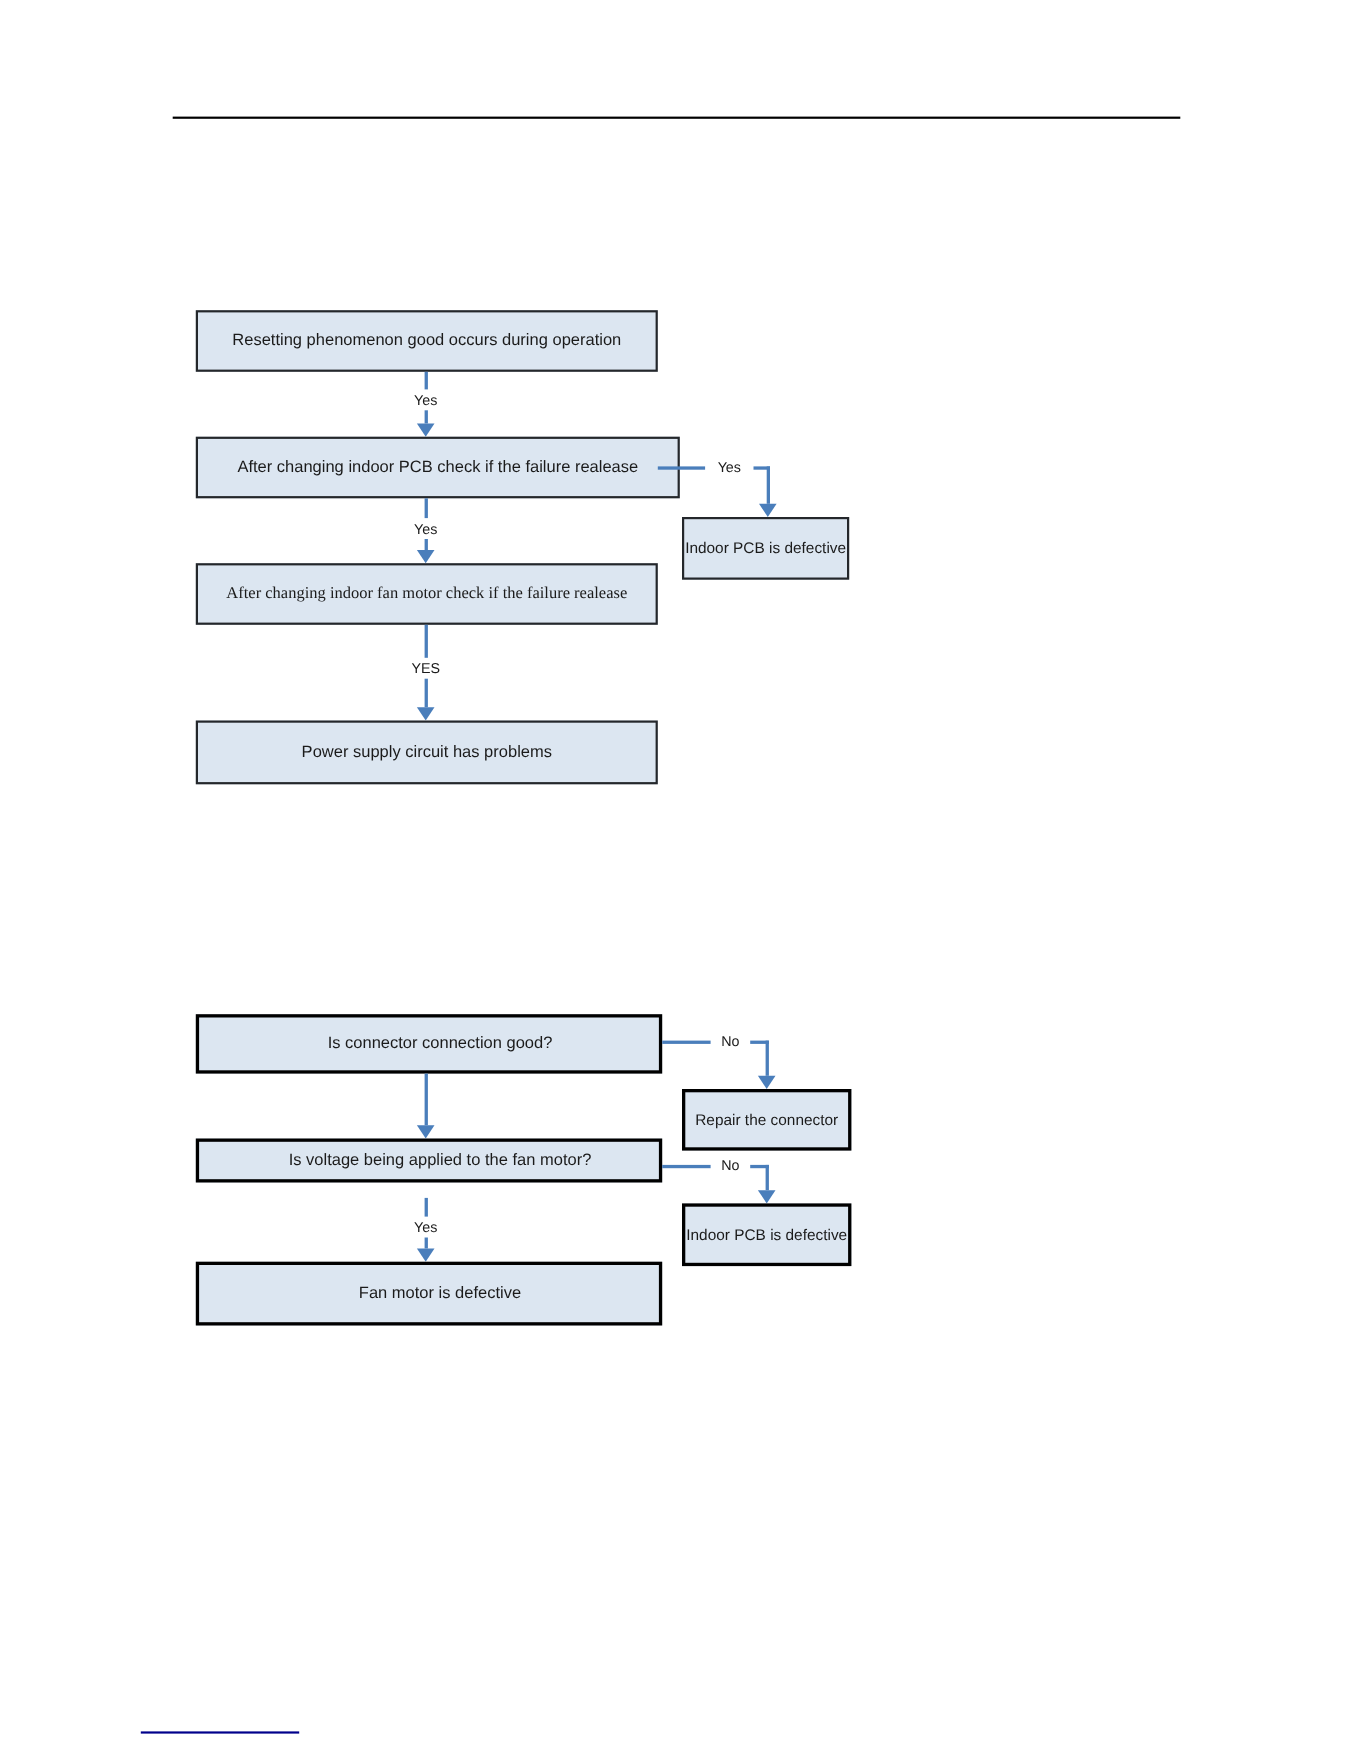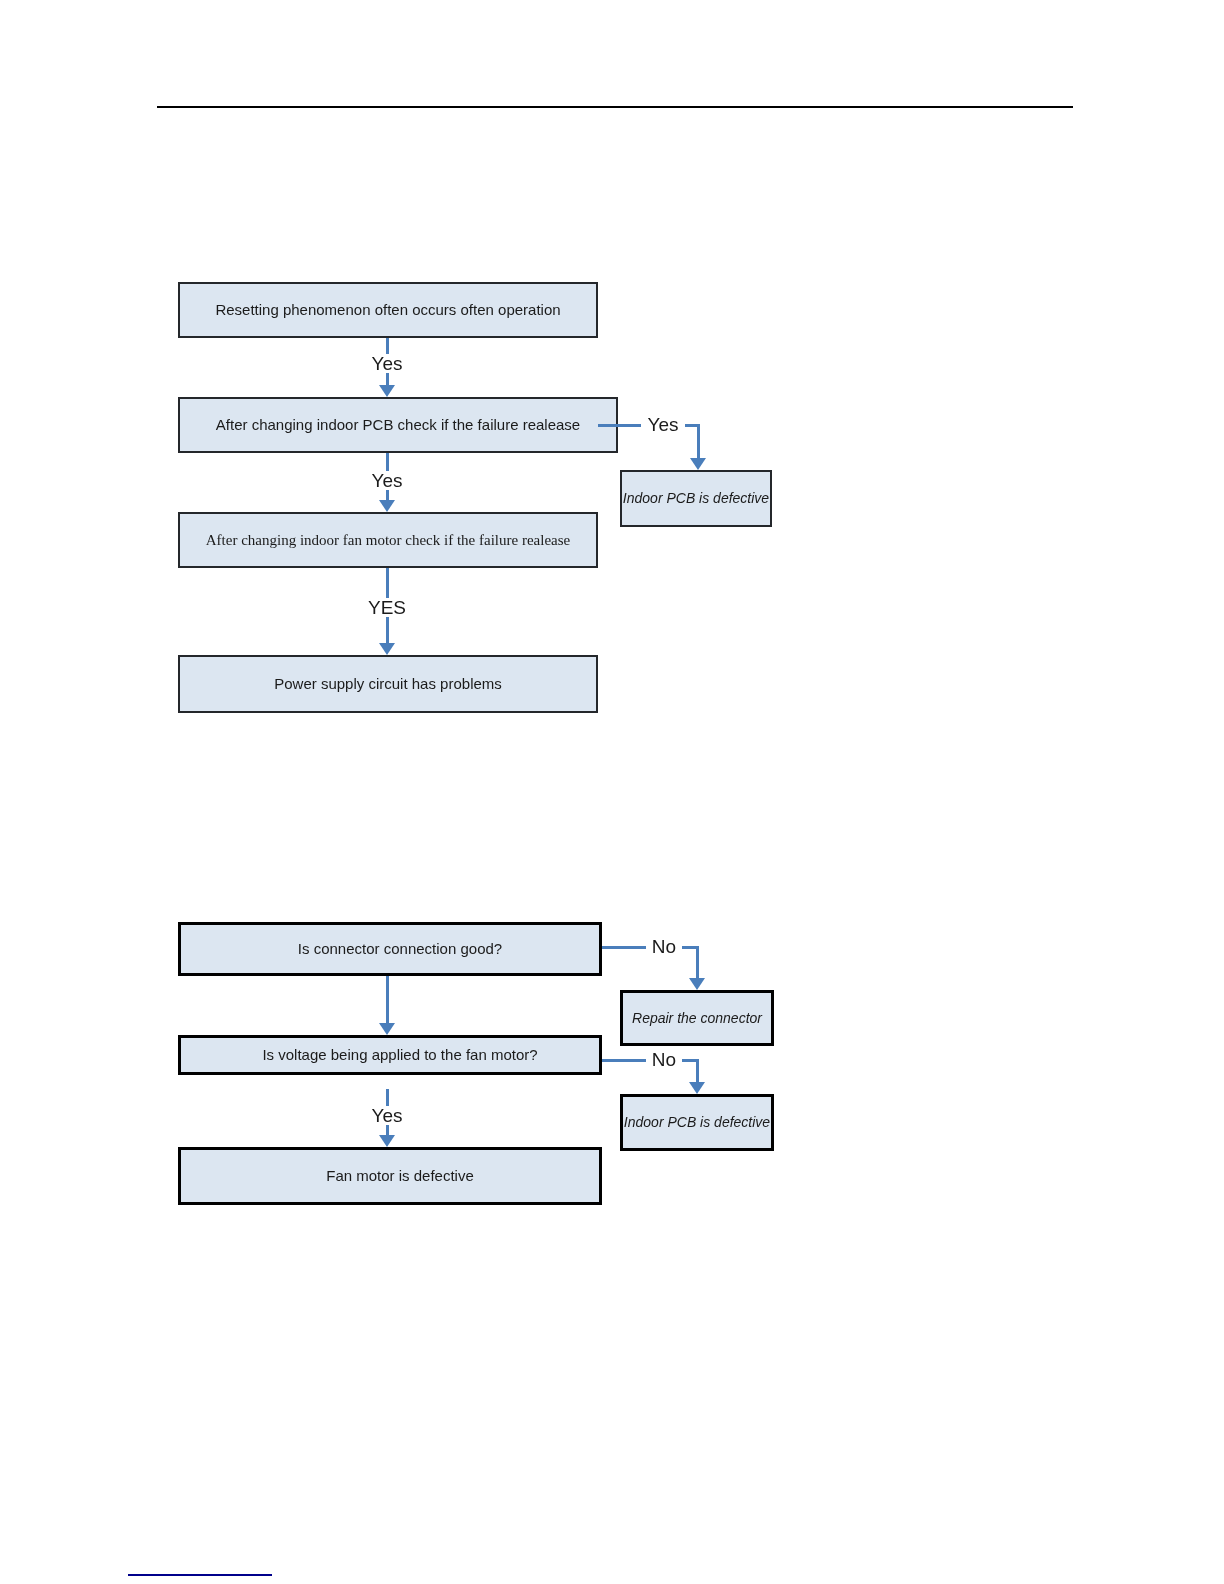--- a/index.html
+++ b/index.html
@@ -34,21 +34,20 @@
     line-height: 1.2;
   }
   .box.thick {
     border: 3px solid var(--thick-border, #000);
     padding-left: 26px;
   }
   .box.small {
     font-size: 14px;
     padding: 2px 2px;
     white-space: nowrap;
-    font-style: italic;
   }
   .vline {
     position: absolute;
     width: 3px;
     background: var(--arrow, #4a7ebb);
   }
   .hline {
     position: absolute;
     height: 3px;
     background: var(--arrow, #4a7ebb);
@@ -56,38 +55,38 @@
   .tri-down {
     position: absolute;
     width: 0; height: 0;
     border-left: 8px solid transparent;
     border-right: 8px solid transparent;
     border-top: 12px solid var(--arrow, #4a7ebb);
   }
   .lbl {
     position: absolute;
     background: #ffffff;
-    font-size: 19px;
+    font-size: 13px;
     color: var(--text, #1b1b1b);
     text-align: center;
     line-height: 19px;
     height: 19px;
   }
 </style>
 </head>
 <body>
 
 <div class="page">
 
   <div class="rule" style="left:157px; top:106px; width:916px; height:2px;"></div>
 
   <div>
 
     <div class="box" style="left:178px; top:282px; width:420px; height:56px;">
-      <span>Resetting phenomenon often occurs often operation</span>
+      <span>Resetting phenomenon good occurs during operation</span>
     </div>
 
     <div class="vline" style="left:386px; top:338px; height:47px;"></div>
     <div class="tri-down" style="left:379px; top:385px;"></div>
     <div class="lbl" style="left:363px; top:354px; width:48px;">Yes</div>
 
     <div class="box" style="left:178px; top:397px; width:440px; height:56px;text-align:right;">
       <span>After changing indoor PCB  check if the failure realease</span>
     </div>
 

